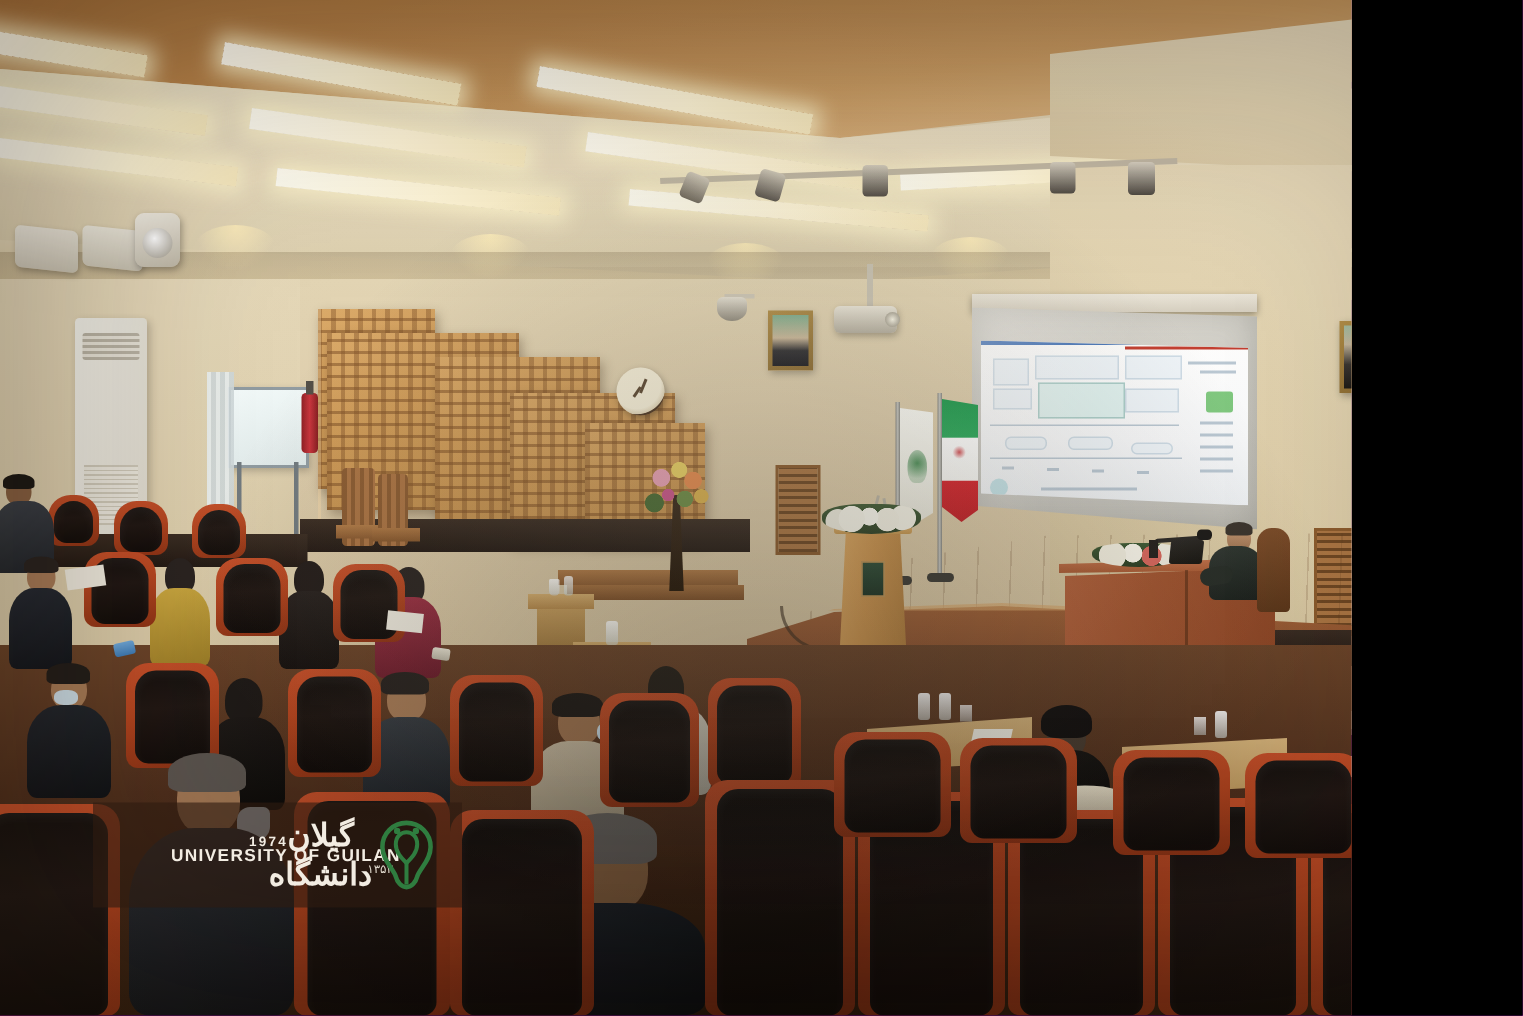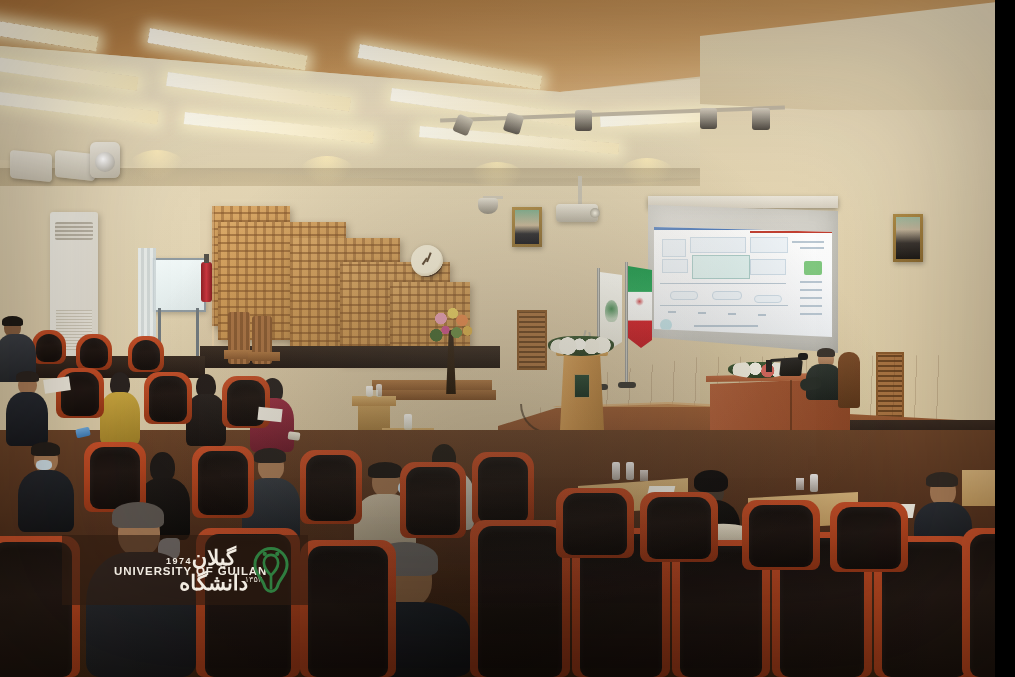--- a/index.html
+++ b/index.html
@@ -1,19 +1,19 @@
 <!DOCTYPE html>
 <html><head>
 <meta charset="utf-8">
 <title>Conference Hall Photograph</title>
 <style>
   html,body{margin:0;padding:0;background:#000;}
   body{font-family:"Liberation Sans",sans-serif;}
   #scene{
-    position:relative;width:995px;height:677px;overflow:hidden;
+    position:relative;width:901px;height:677px;overflow:hidden;
     background:#a21caf;
   }
   .abs{position:absolute;}
 
   
   #ceiling{left:0;top:0;width:1015px;height:200px;
     background:linear-gradient(180deg,#e8dcc0 0%,#ded0b0 45%,#d2c4a3 100%);}
   .ceil-wood{left:0;top:0;width:1015px;height:92px;
     background:linear-gradient(170deg,#a9733c 0%,#b9854b 30%,#c99a60 58%,#d8b27f 80%,#e4c79a 100%);
     clip-path:polygon(0 0,1015px 0,1015px 42px,560px 92px,0 46px);}

